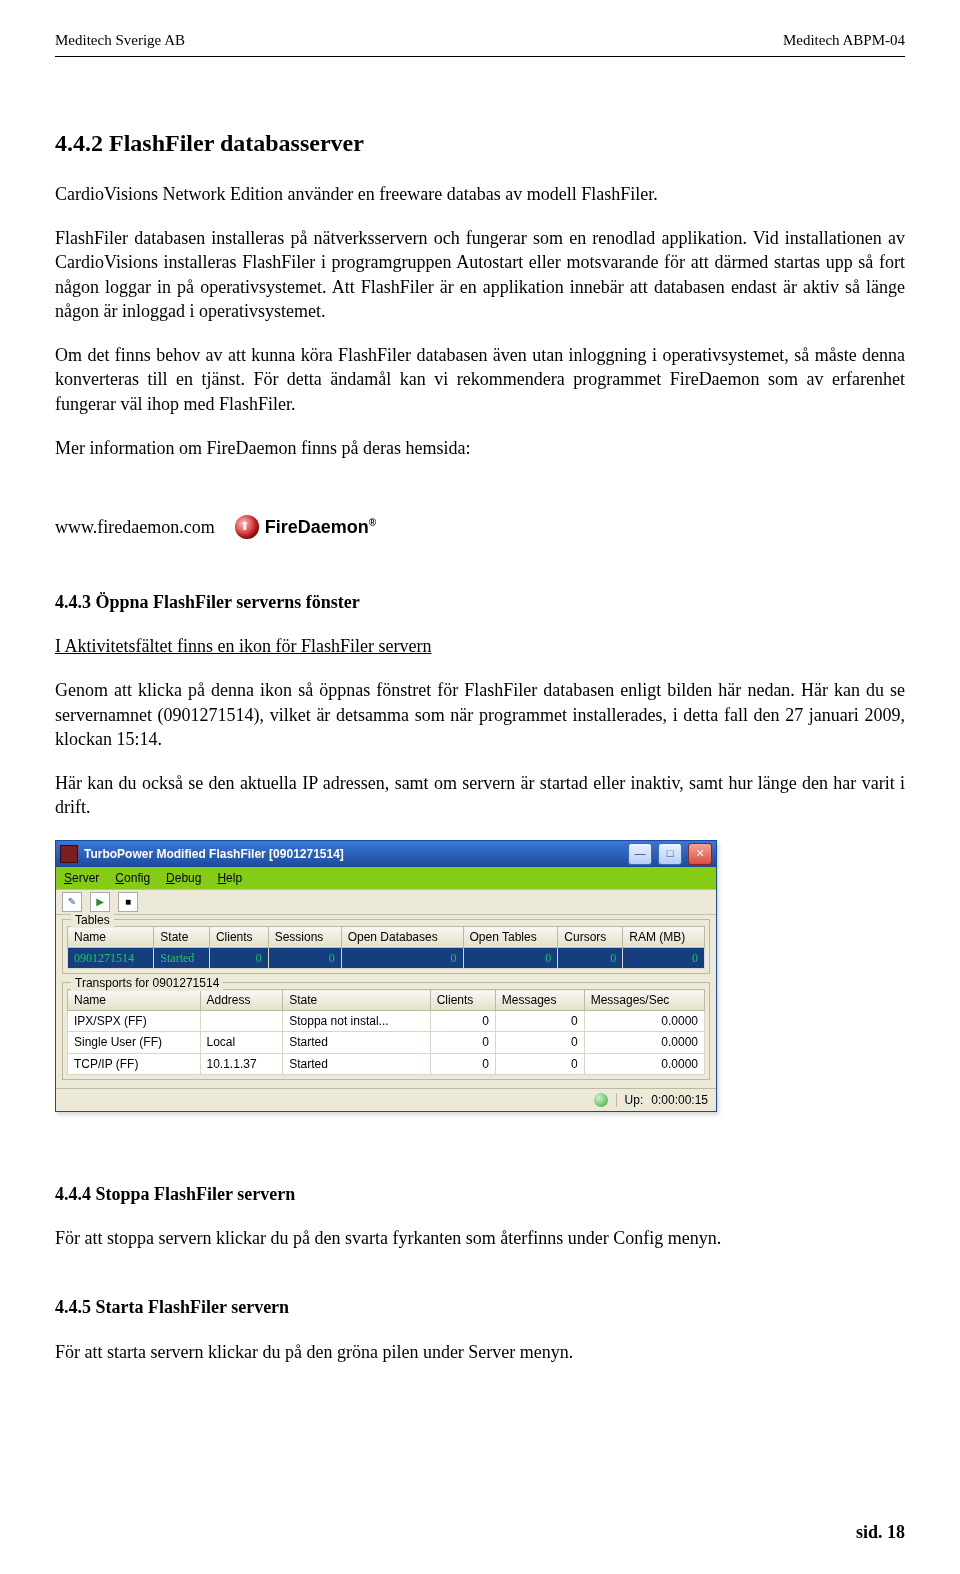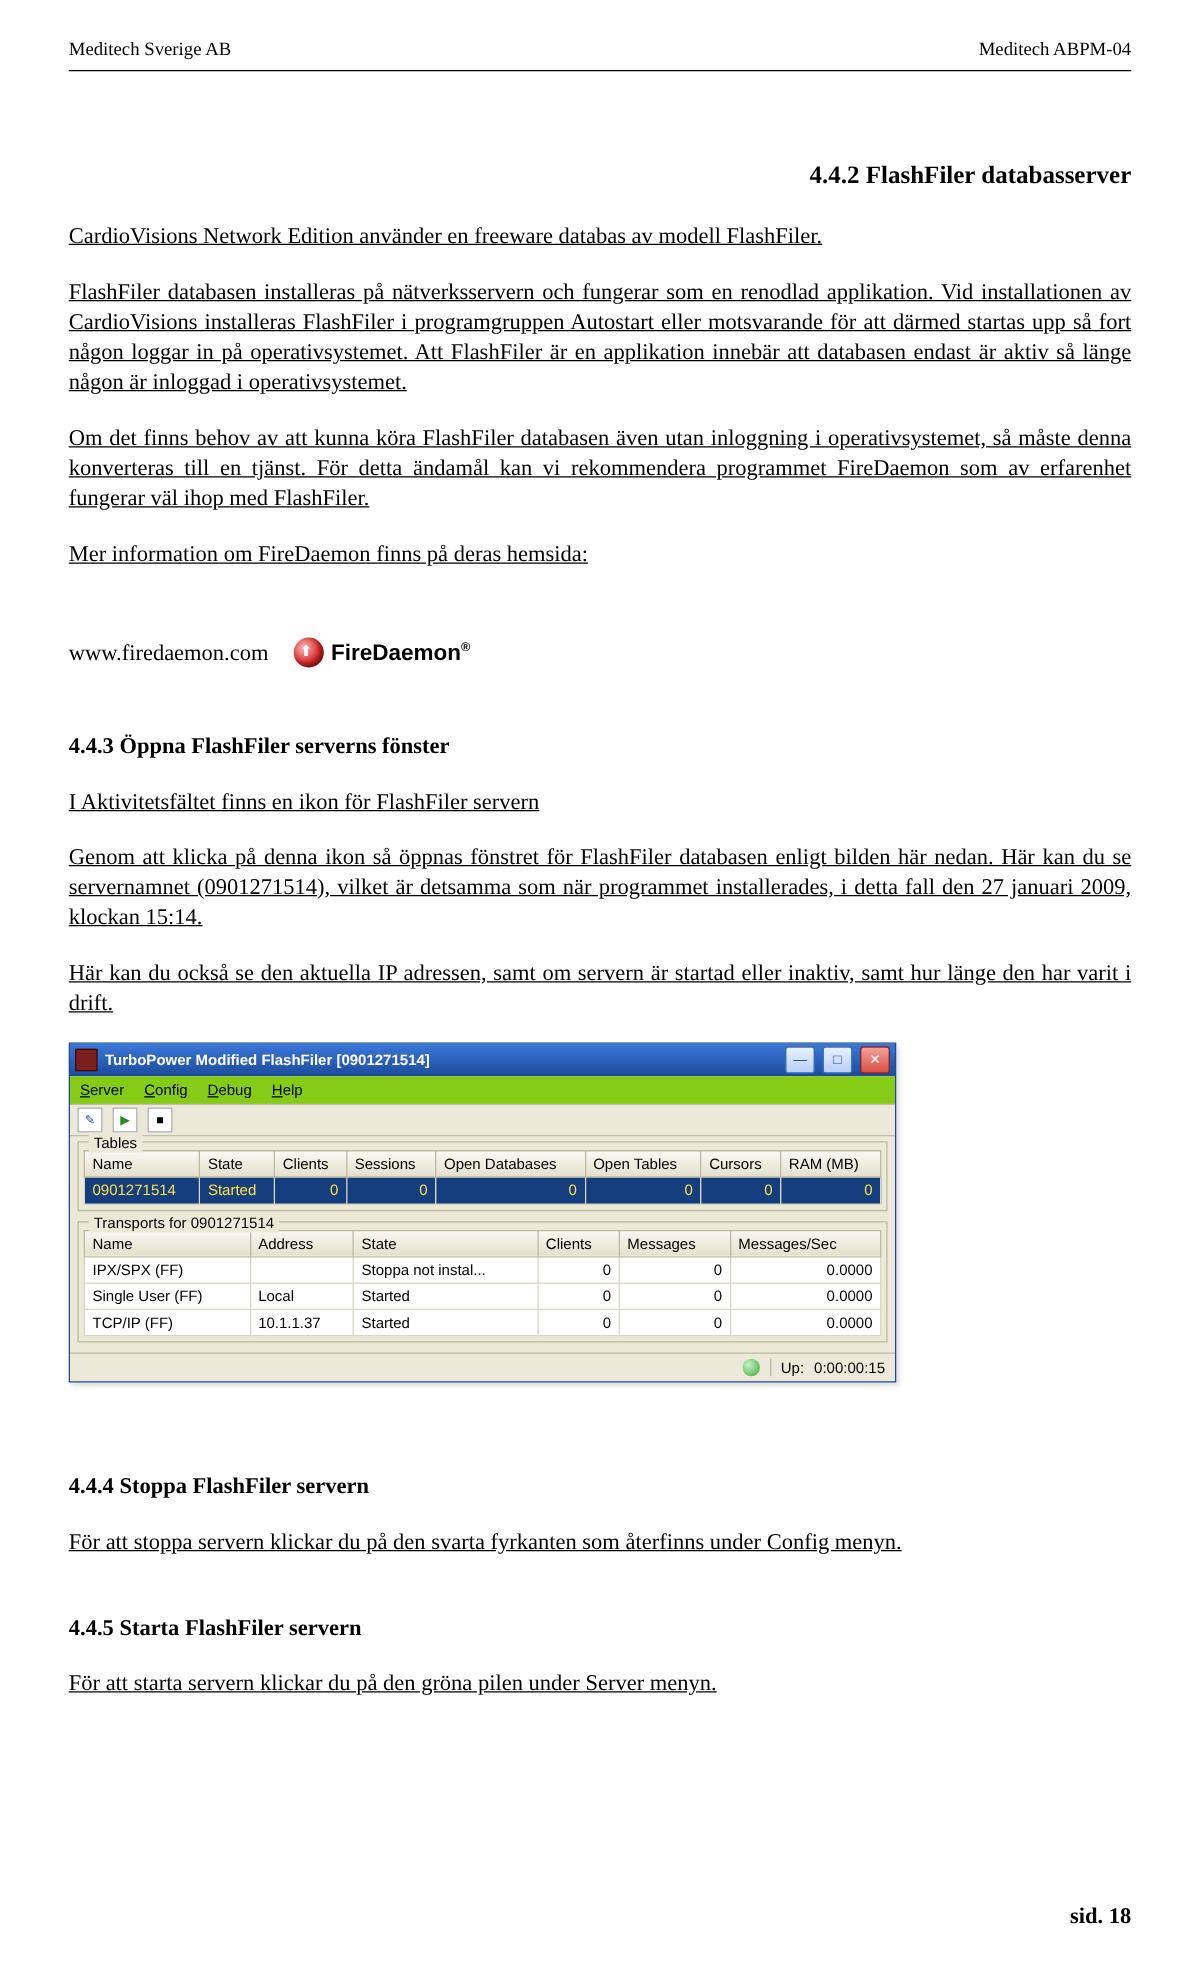--- a/index.html
+++ b/index.html
@@ -24,33 +24,31 @@
     font-size:15px;
     margin-bottom:6px;
   }
   .hr-line{
     border:0;
     border-top:1px solid #000;
     margin:0 0 70px 0;
   }
   .h2{
     font-weight:bold;
-    font-size:20px;
+    font-size:24px;
     margin-bottom:22px;
-    text-align:right;
   }
   .h3{
     font-weight:bold;
     font-size:18px;
     margin-bottom:20px;
   }
   .para{
     margin-bottom:20px;
     text-align:justify;
-    text-decoration:underline;
   }
   .link-line{
     margin-bottom:55px;
   }
   .fd-block{
     display:flex;
     align-items:center;
     gap:20px;
     margin-bottom:50px;
   }
@@ -167,21 +165,21 @@
     padding:2px 6px;
     text-align:left;
     font-weight:normal;
   }
   .ff-grid td{
     background:#fff;
     border:1px solid #d9d6c4;
     padding:2px 6px;
   }
   .ff-grid tr.sel td{
-    background:#153e7e;color:#fde047;
+    background:#153e7e;color:#22c55e;font-family:Liberation Serif, serif;
   }
   .num{text-align:right;}
   .ff-statusbar{
     height:22px;
     border-top:1px solid #bcb99f;
     display:flex;justify-content:flex-end;align-items:center;
     gap:8px;padding:0 8px;font-size:12px;
   }
   .ff-statusbar .sep{border-left:1px solid #bcb99f;height:14px;}
   .status-icon{

